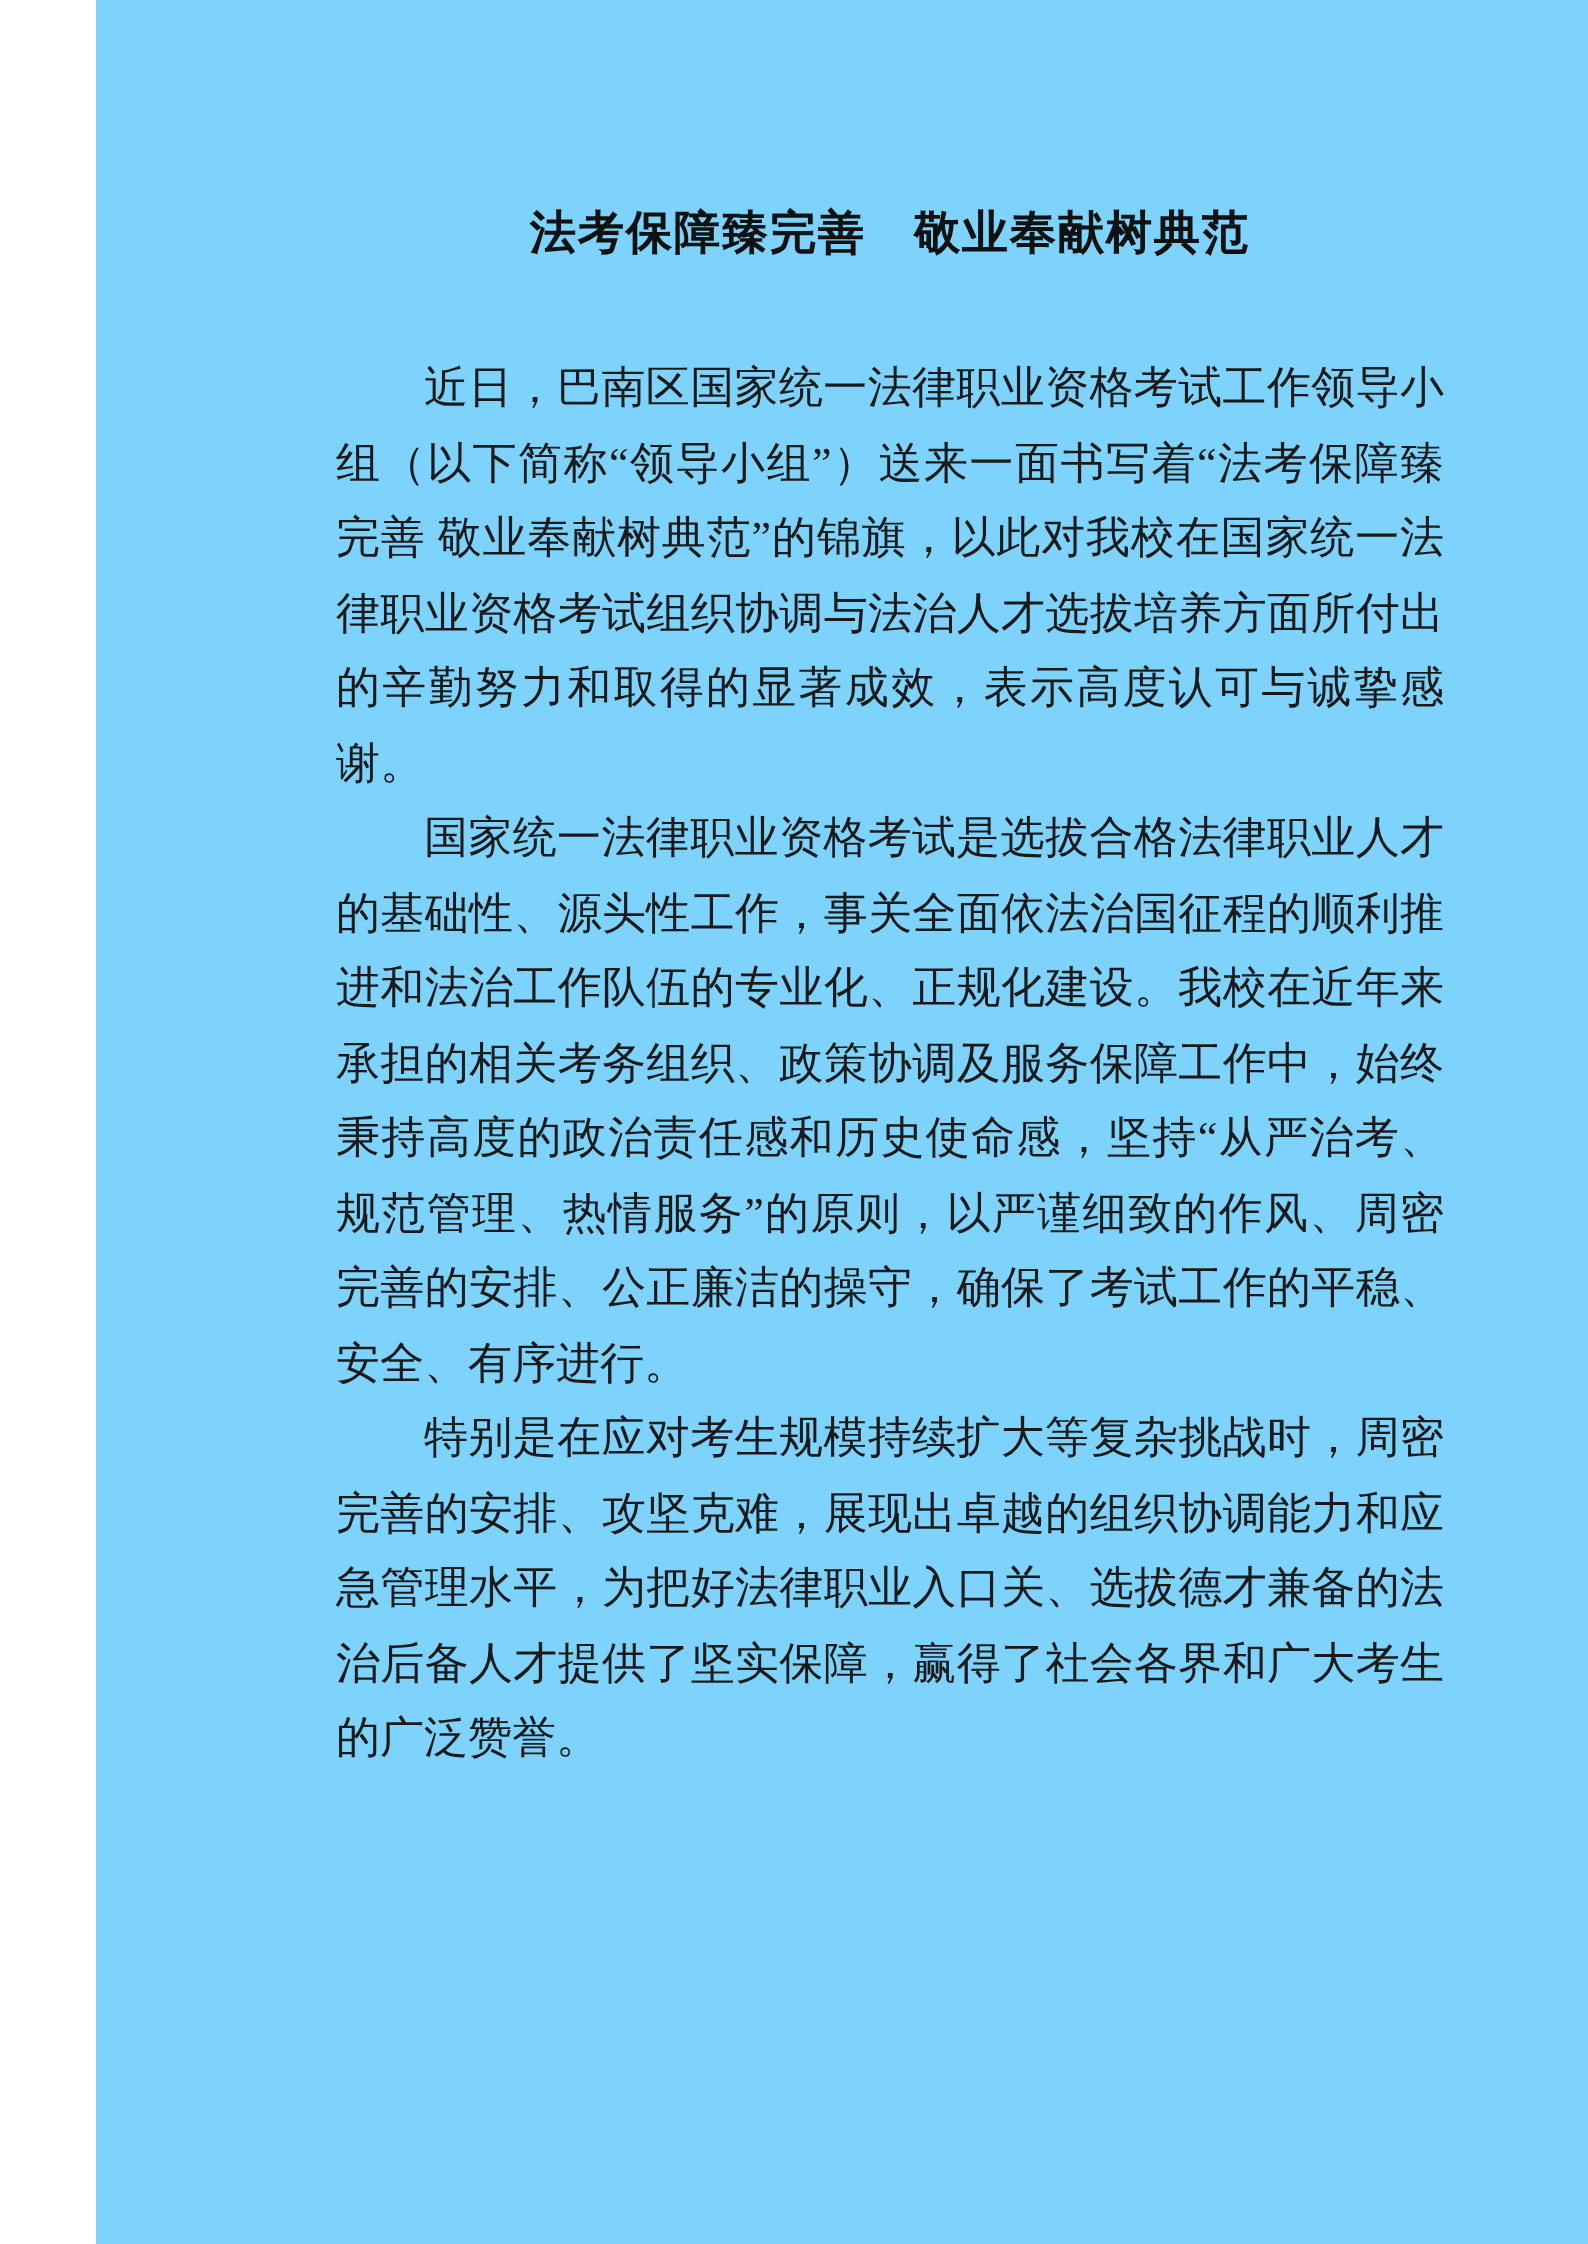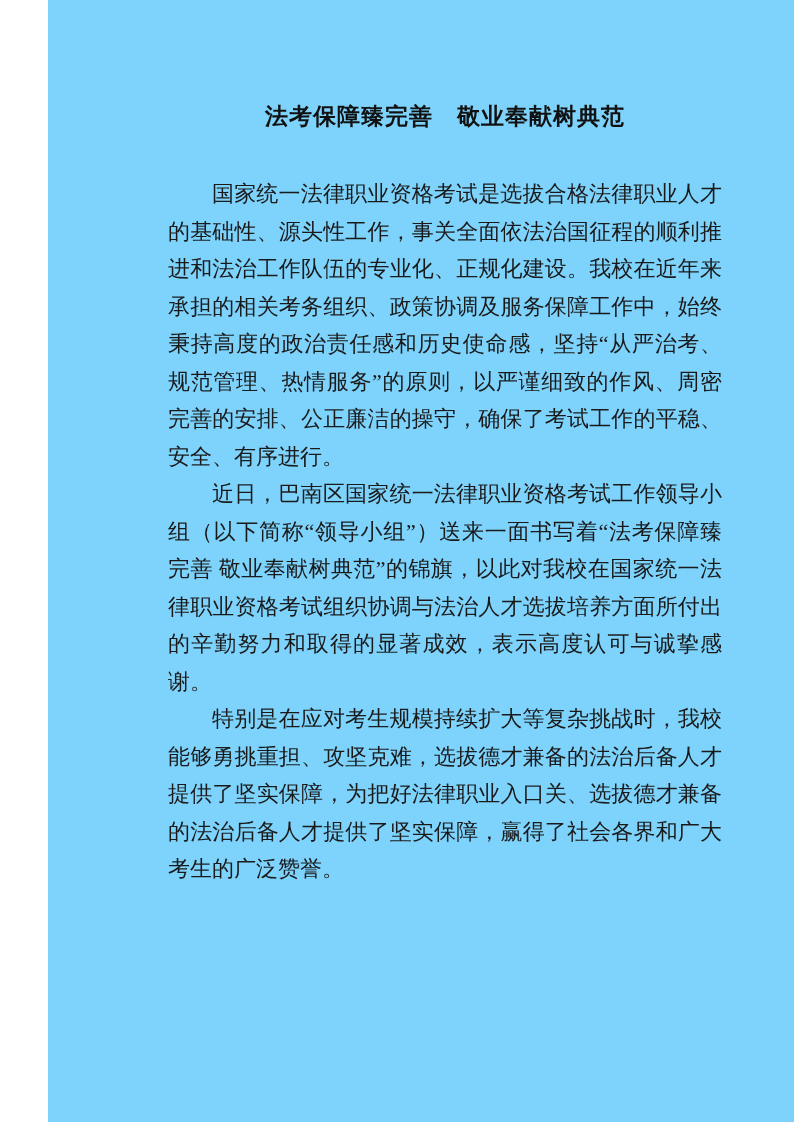--- a/index.html
+++ b/index.html
@@ -46,17 +46,17 @@
     word-break: break-all;
     overflow-wrap: break-word;
   }
 </style>
 </head>
 <body>
 
 <div class="page">
   <h1 class="doc-title">法考保障臻完善　敬业奉献树典范</h1>
   <div class="doc-body">
+    <p>近日，巴南区国家统一法律职业资格考试工作领导小组（以下简称“领导小组”）送来一面书写着“法考保障臻完善 敬业奉献树典范”的锦旗，以此对我校在国家统一法律职业资格考试组织协调与法治人才选拔培养方面所付出的辛勤努力和取得的显著成效，表示高度认可与诚挚感谢。</p>
     <p>国家统一法律职业资格考试是选拔合格法律职业人才的基础性、源头性工作，事关全面依法治国征程的顺利推进和法治工作队伍的专业化、正规化建设。我校在近年来承担的相关考务组织、政策协调及服务保障工作中，始终秉持高度的政治责任感和历史使命感，坚持“从严治考、规范管理、热情服务”的原则，以严谨细致的作风、周密完善的安排、公正廉洁的操守，确保了考试工作的平稳、安全、有序进行。</p>
-    <p>近日，巴南区国家统一法律职业资格考试工作领导小组（以下简称“领导小组”）送来一面书写着“法考保障臻完善 敬业奉献树典范”的锦旗，以此对我校在国家统一法律职业资格考试组织协调与法治人才选拔培养方面所付出的辛勤努力和取得的显著成效，表示高度认可与诚挚感谢。</p>
-    <p>特别是在应对考生规模持续扩大等复杂挑战时，我校能够勇挑重担、攻坚克难，选拔德才兼备的法治后备人才提供了坚实保障，为把好法律职业入口关、选拔德才兼备的法治后备人才提供了坚实保障，赢得了社会各界和广大考生的广泛赞誉。</p>
+    <p>特别是在应对考生规模持续扩大等复杂挑战时，周密完善的安排、攻坚克难，展现出卓越的组织协调能力和应急管理水平，为把好法律职业入口关、选拔德才兼备的法治后备人才提供了坚实保障，赢得了社会各界和广大考生的广泛赞誉。</p>
   </div>
 </div>
 
 </body></html>

